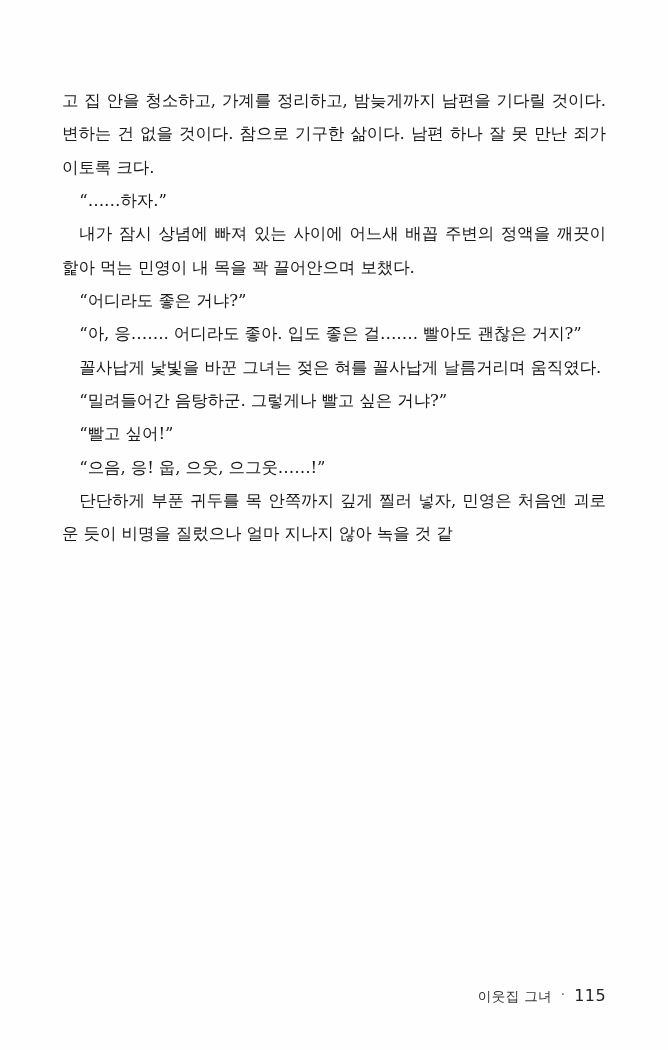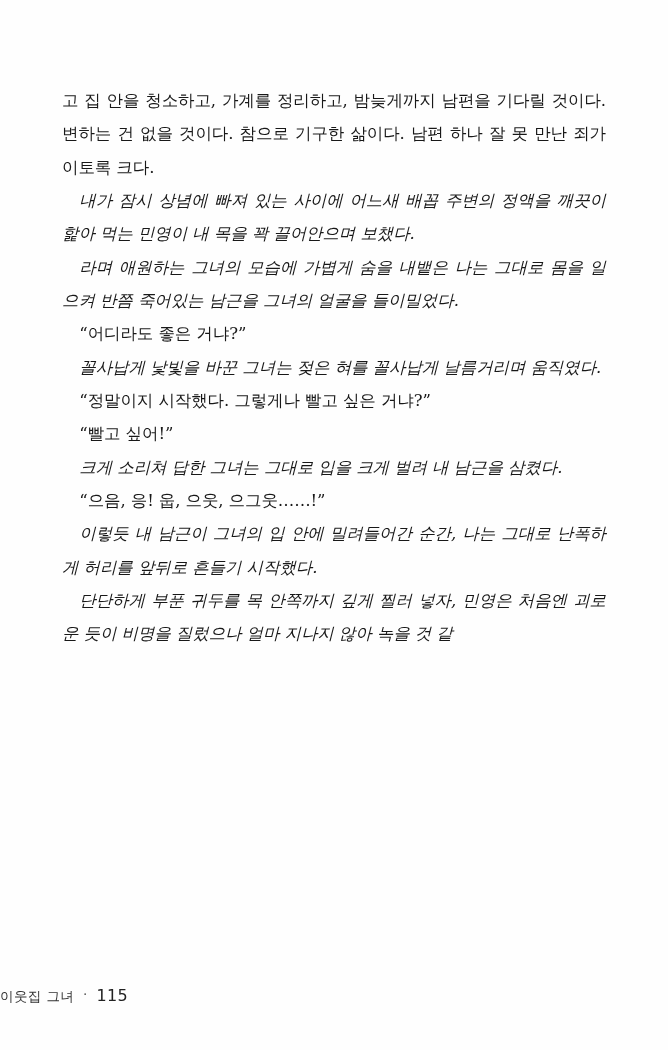--- a/index.html
+++ b/index.html
@@ -29,33 +29,34 @@
     text-justify: inter-character;
     letter-spacing: -0.1px;
     color: #181818;
   }
   .body-text p {
     margin: 0;
     text-indent: 0;
   }
   .body-text p.indent {
     text-indent: 1.05em;
-    font-style: italic;
   }
   .body-text p.quote {
     text-indent: 1.05em;
   }
   .footer {
     position: absolute;
     left: 0;
     right: 62px;
     bottom: 44px;
+    text-align: right;
     font-size: 15.5px;
     color: #2a2a2a;
     letter-spacing: 0.4px;
+    padding-left: 7px;
   }
   .footer .chapter {
     font-family: "DejaVu Sans", "Liberation Sans", sans-serif;
     font-size: 13.5px;
     color: #333333;
   }
   .footer .sep {
     display: inline-block;
     padding: 0 9px;
     font-size: 12px;
@@ -68,29 +69,28 @@
     color: #222222;
   }
 </style>
 </head>
 <body>
 
 <div class="page">
 
   <div class="body-text">
     <p class="plain">고 집 안을 청소하고, 가계를 정리하고, 밤늦게까지 남편을 기다릴 것이다. 변하는 건 없을 것이다. 참으로 기구한 삶이다. 남편 하나 잘 못 만난 죄가 이토록 크다.</p>
+    <p class="quote">“……하자.”</p>
     <p class="indent">내가 잠시 상념에 빠져 있는 사이에 어느새 배꼽 주변의 정액을 깨끗이 핥아 먹는 민영이 내 목을 꽉 끌어안으며 보챘다.</p>
-    <p class="indent">라며 애원하는 그녀의 모습에 가볍게 숨을 내뱉은 나는 그대로 몸을 일으켜 반쯤 죽어있는 남근을 그녀의 얼굴을 들이밀었다.</p>
     <p class="quote">“어디라도 좋은 거냐?”</p>
+    <p class="quote">“아, 응……. 어디라도 좋아. 입도 좋은 걸……. 빨아도 괜찮은 거지?”</p>
     <p class="indent">꼴사납게 낯빛을 바꾼 그녀는 젖은 혀를 꼴사납게 날름거리며 움직였다.</p>
-    <p class="quote">“정말이지 시작했다. 그렇게나 빨고 싶은 거냐?”</p>
+    <p class="quote">“밀려들어간 음탕하군. 그렇게나 빨고 싶은 거냐?”</p>
     <p class="quote">“빨고 싶어!”</p>
-    <p class="indent">크게 소리쳐 답한 그녀는 그대로 입을 크게 벌려 내 남근을 삼켰다.</p>
     <p class="quote">“으음, 응! 웁, 으웃, 으그웃……!”</p>
-    <p class="indent">이렇듯 내 남근이 그녀의 입 안에 밀려들어간 순간, 나는 그대로 난폭하게 허리를 앞뒤로 흔들기 시작했다.</p>
     <p class="indent">단단하게 부푼 귀두를 목 안쪽까지 깊게 찔러 넣자, 민영은 처음엔 괴로운 듯이 비명을 질렀으나 얼마 지나지 않아 녹을 것 같</p>
   </div>
 
   <div class="footer">
     <span class="chapter">이웃집 그녀</span><span class="sep">·</span><span class="pagenum">115</span>
   </div>
 
 </div>
 
 </body></html>

